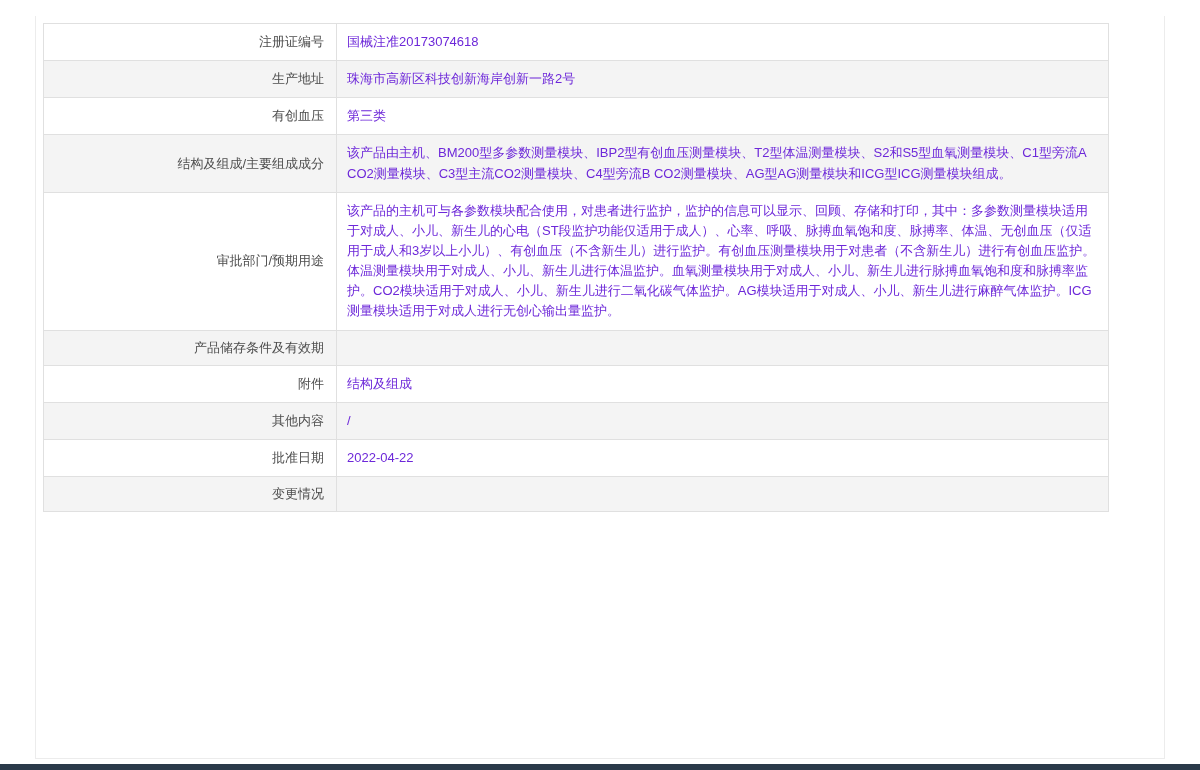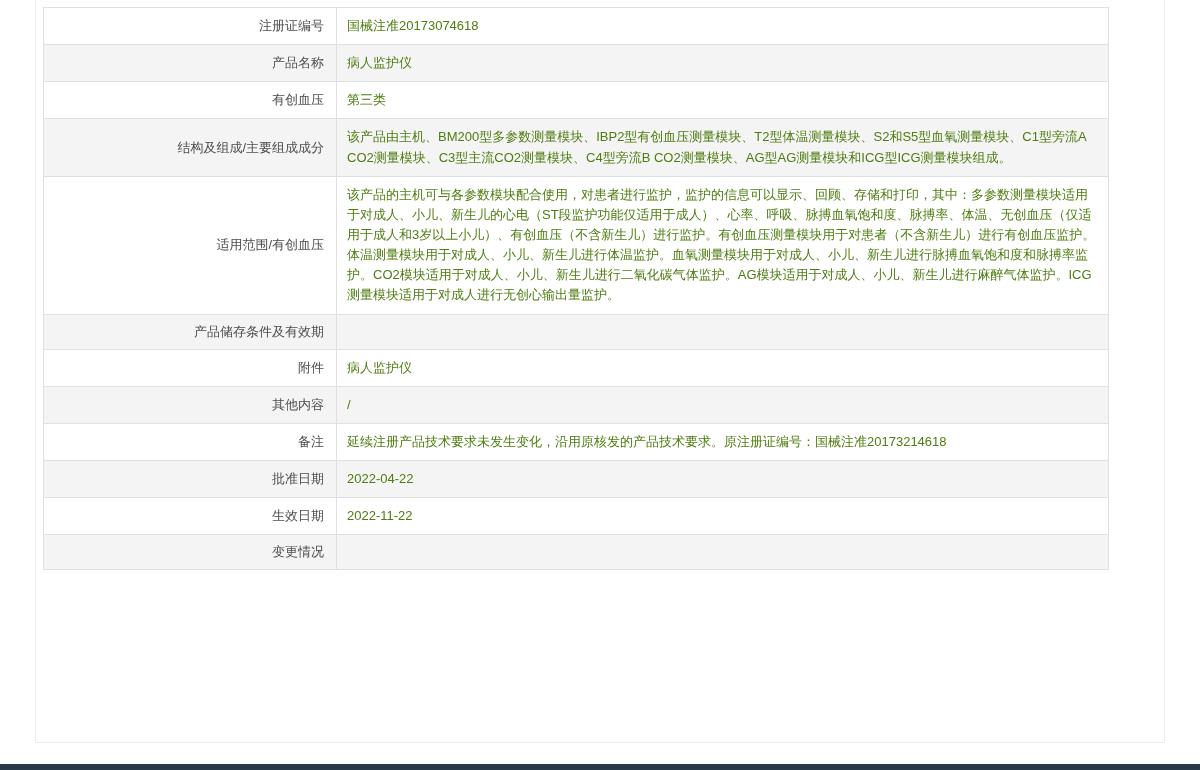--- a/index.html
+++ b/index.html
@@ -13,21 +13,21 @@
   .page {
     position: relative;
     width: 1200px;
     height: 770px;
     background: #ffffff;
     overflow: hidden;
   }
   .content-box {
     position: absolute;
     left: 35px;
-    top: 0;
+    top: 16px;
     width: 1130px;
     height: 743px;
     box-sizing: border-box;
     border-left: 1px solid #ececec;
     border-right: 1px solid #ececec;
     border-bottom: 1px solid #ececec;
     padding: 7px;
     background: #ffffff;
   }
   table.detail-table {
@@ -42,21 +42,21 @@
   td.label-cell {
     width: 293px;
     text-align: right;
     padding: 8px 12px 8px 8px;
     color: #4d4d4d;
     box-sizing: border-box;
   }
   td.value-cell {
     padding: 8px 10px;
     line-height: 1.55;
-    color: #4d7c0f;
+    color: #6d28d9;
     word-break: break-all;
     box-sizing: border-box;
   }
   table.detail-table tr:nth-child(even) {
     background: #f4f4f4;
   }
   .footer-bar {
     position: absolute;
     left: 0;
     bottom: 0;
@@ -70,58 +70,50 @@
 
 <div class="page">
   <div class="content-box">
     <table class="detail-table">
       <tbody>
         <tr>
           <td class="label-cell">注册证编号</td>
           <td class="value-cell">国械注准20173074618</td>
         </tr>
         <tr>
-          <td class="label-cell">产品名称</td>
-          <td class="value-cell">病人监护仪</td>
+          <td class="label-cell">生产地址</td>
+          <td class="value-cell">珠海市高新区科技创新海岸创新一路2号</td>
         </tr>
         <tr>
           <td class="label-cell">有创血压</td>
           <td class="value-cell">第三类</td>
         </tr>
         <tr>
           <td class="label-cell">结构及组成/主要组成成分</td>
           <td class="value-cell">该产品由主机、BM200型多参数测量模块、IBP2型有创血压测量模块、T2型体温测量模块、S2和S5型血氧测量模块、C1型旁流A CO2测量模块、C3型主流CO2测量模块、C4型旁流B CO2测量模块、AG型AG测量模块和ICG型ICG测量模块组成。</td>
         </tr>
         <tr>
-          <td class="label-cell">适用范围/有创血压</td>
+          <td class="label-cell">审批部门/预期用途</td>
           <td class="value-cell">该产品的主机可与各参数模块配合使用，对患者进行监护，监护的信息可以显示、回顾、存储和打印，其中：多参数测量模块适用于对成人、小儿、新生儿的心电（ST段监护功能仅适用于成人）、心率、呼吸、脉搏血氧饱和度、脉搏率、体温、无创血压（仅适用于成人和3岁以上小儿）、有创血压（不含新生儿）进行监护。有创血压测量模块用于对患者（不含新生儿）进行有创血压监护。体温测量模块用于对成人、小儿、新生儿进行体温监护。血氧测量模块用于对成人、小儿、新生儿进行脉搏血氧饱和度和脉搏率监护。CO2模块适用于对成人、小儿、新生儿进行二氧化碳气体监护。AG模块适用于对成人、小儿、新生儿进行麻醉气体监护。ICG测量模块适用于对成人进行无创心输出量监护。</td>
         </tr>
         <tr>
           <td class="label-cell">产品储存条件及有效期</td>
           <td class="value-cell"></td>
         </tr>
         <tr>
           <td class="label-cell">附件</td>
-          <td class="value-cell">病人监护仪</td>
+          <td class="value-cell">结构及组成</td>
         </tr>
         <tr>
           <td class="label-cell">其他内容</td>
           <td class="value-cell">/</td>
         </tr>
         <tr>
-          <td class="label-cell">备注</td>
-          <td class="value-cell">延续注册产品技术要求未发生变化，沿用原核发的产品技术要求。原注册证编号：国械注准20173214618</td>
-        </tr>
-        <tr>
           <td class="label-cell">批准日期</td>
           <td class="value-cell">2022-04-22</td>
-        </tr>
-        <tr>
-          <td class="label-cell">生效日期</td>
-          <td class="value-cell">2022-11-22</td>
         </tr>
         <tr>
           <td class="label-cell">变更情况</td>
           <td class="value-cell"></td>
         </tr>
 
       </tbody>
     </table>
   </div>
   <div class="footer-bar"></div>

